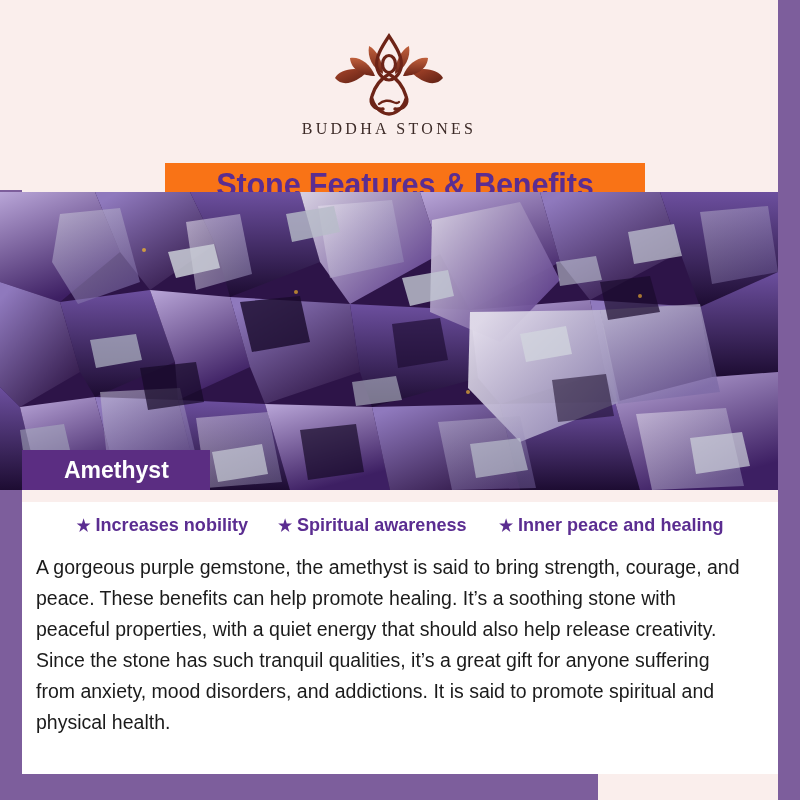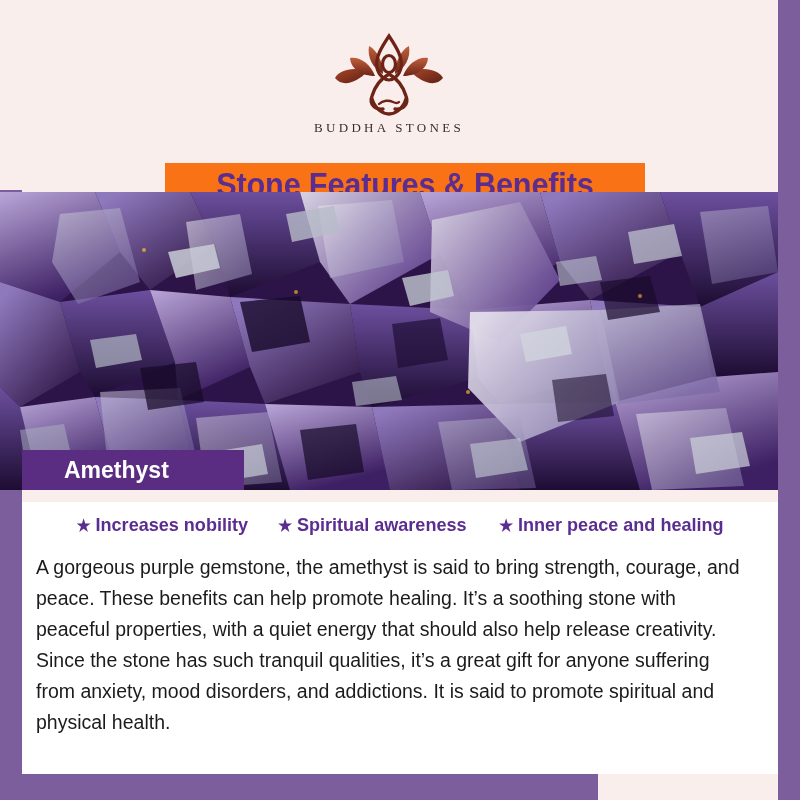--- a/index.html
+++ b/index.html
@@ -23,35 +23,35 @@
   
   .cream{position:absolute;left:0;top:0;width:778px;height:800px;background:#faeeec;}
   .cream-br{position:absolute;right:22px;bottom:0;width:180px;height:28px;background:#faeeec;}
 
   
   .header{position:absolute;left:0;top:22px;width:778px;height:170px;}
   .logo-wrap{position:absolute;left:0;right:0;top:8px;display:flex;flex-direction:column;
      align-items:center;justify-content:flex-start;}
   .logo-mark{width:152px;height:88px;display:block;}
   .brand-name{font-family:"Liberation Serif","DejaVu Serif",serif;
-     font-size:13px;letter-spacing:3.3px;color:#3d2b28;margin-top:2px;
+     font-size:16px;letter-spacing:3.3px;color:#3d2b28;margin-top:2px;
      font-weight:400;white-space:nowrap;}
 
   .title-box{position:absolute;left:165px;top:141px;width:480px;height:44px;
      background:#f97316;display:flex;align-items:center;justify-content:center;}
   .title-text{font-size:33px;font-weight:700;color:#5b2d91;letter-spacing:-0.2px;
      transform:scaleX(0.93);transform-origin:center;white-space:nowrap;}
 
   
   .photo{position:absolute;left:0;top:192px;width:778px;height:298px;overflow:hidden;
      background:#2a1440;}
   .photo svg{display:block;width:778px;height:298px;}
 
   
-  .stone-banner{position:absolute;left:22px;top:450px;width:222px;height:40px;
+  .stone-banner{position:absolute;left:22px;top:450px;width:188px;height:40px;
      background:#5b2d82;display:flex;align-items:center;}
   .stone-name{color:#ffffff;font-size:23px;font-weight:700;margin-left:42px;
      letter-spacing:0px;white-space:nowrap;}
 
   
   .panel{position:absolute;left:22px;top:502px;width:756px;height:272px;background:#ffffff;}
 
   .benefits{position:absolute;left:0;top:12px;width:756px;
      display:flex;align-items:center;justify-content:center;gap:20px;}
   .benefit{display:flex;align-items:center;color:#5b2d91;font-size:19px;font-weight:700;

